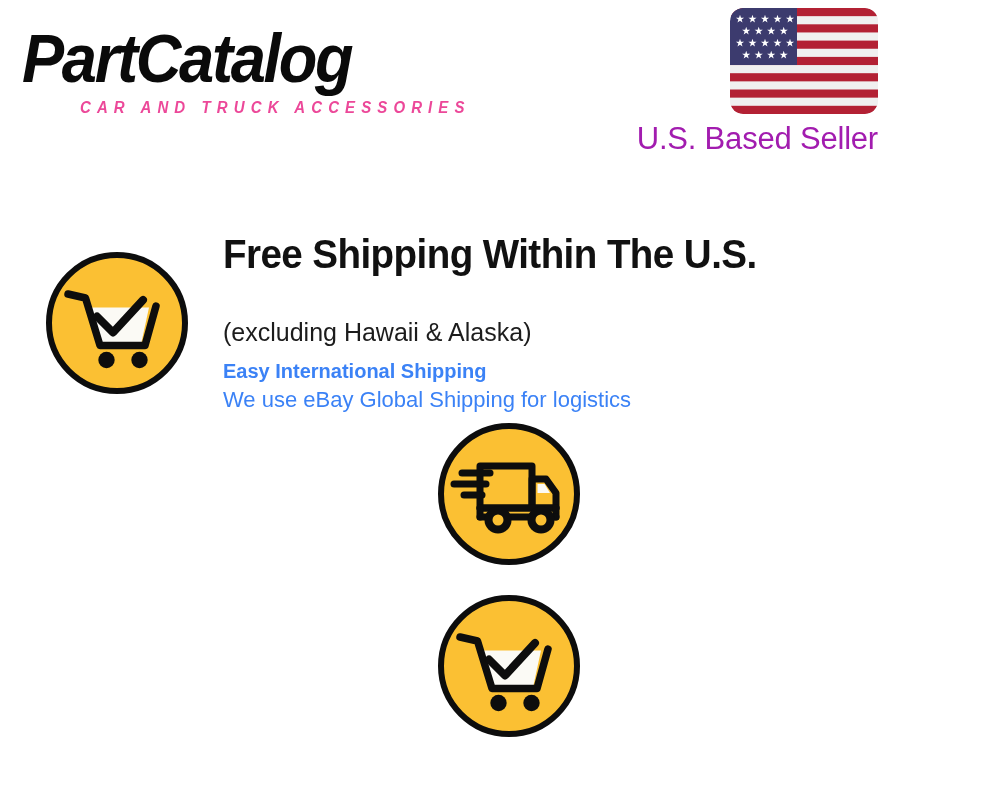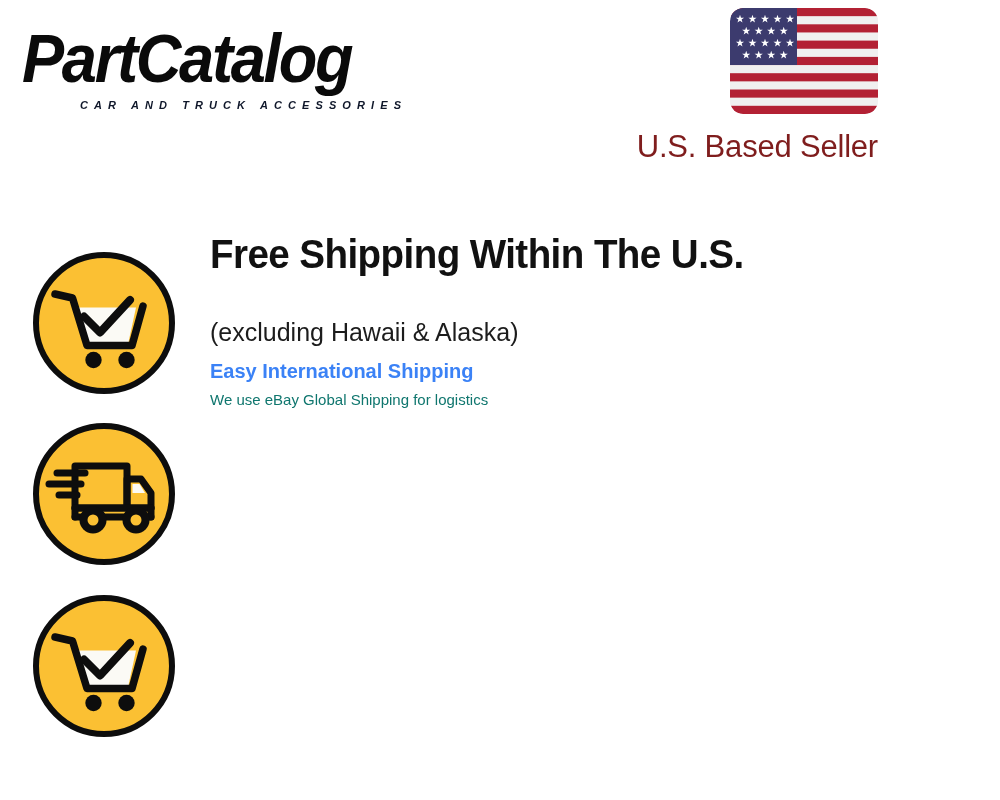--- a/index.html
+++ b/index.html
@@ -47,23 +47,23 @@
     white-space: nowrap;
   }
   .logo-tagline {
     display: block;
     position: absolute;
     left: 58px;
     top: 76px;
     font-family: "Liberation Sans", sans-serif;
     font-weight: bold;
     font-style: italic;
-    font-size: 11px;
+    font-size: 15px;
     letter-spacing: 6.1px;
-    color: #0f172a;
+    color: #ec4899;
     white-space: nowrap;
     transform: scaleY(1.05);
     transform-origin: left top;
   }
 
   
   .seller-block {
     position: absolute;
     right: 14px;
     top: 8px;
@@ -76,44 +76,45 @@
     height: 106px;
     vertical-align: top;
     border-radius: 13px;
     overflow: hidden;
     position: relative;
     background: #f2f2f2;
   }
   .flag svg { display: block; width: 148px; height: 106px; }
   .seller-text {
     display: block;
-    margin-top: 16px;
+    margin-top: 8px;
     font-family: "Liberation Sans", sans-serif;
     font-weight: normal;
     font-size: 31px;
     line-height: 34px;
     letter-spacing: -0.2px;
-    color: #7f1d1d;
+    color: #a21caf;
     white-space: nowrap;
   }
 
   
   .features {
     position: absolute;
     left: 0;
     top: 236px;
     width: 1000px;
   }
   .feature-row {
     position: absolute;
-    left: 31px;
+    left: 44px;
     width: 930px;
     height: 146px;
     display: flex;
     align-items: center;
+    justify-content: center;
   }
   .feature-row.row-0 { top: 14px; }
   .feature-row.row-1 { top: 185px; }
   .feature-row.row-2 { top: 357px; }
 
   .badge {
     flex: 0 0 auto;
     width: 146px;
     height: 146px;
     position: relative;
@@ -154,23 +155,23 @@
     font-weight: bold;
     font-size: 20px;
     line-height: 27px;
     color: #3b82f6;
     white-space: nowrap;
   }
   .feature-sub-last {
     display: block;
     font-family: "Liberation Sans", sans-serif;
     font-weight: normal;
-    font-size: 15px;
+    font-size: 22px;
     line-height: 29px;
-    color: #0f766e;
+    color: #3b82f6;
     white-space: nowrap;
   }
 </style>
 </head>
 <body>
 
 <div class="header">
 
   <div class="logo-block">
     <span class="logo-wordmark">PartCatalog</span>

